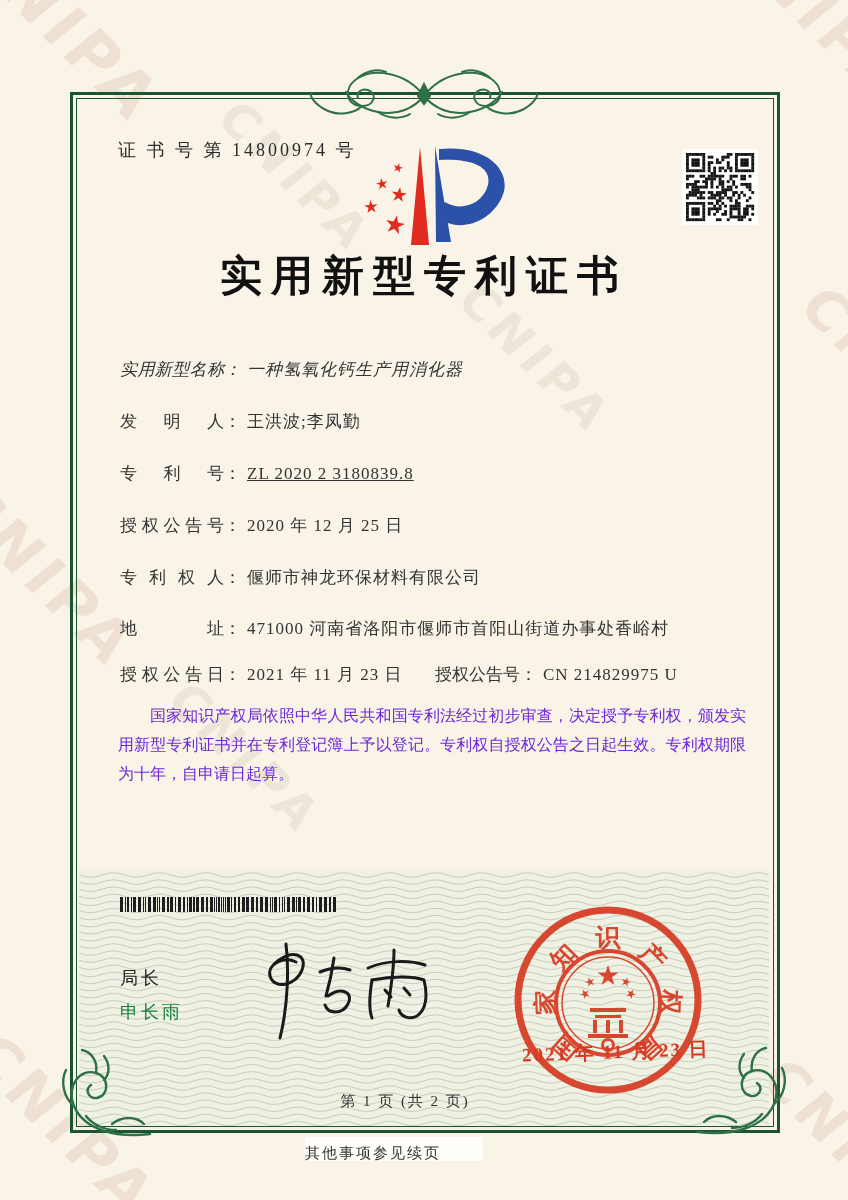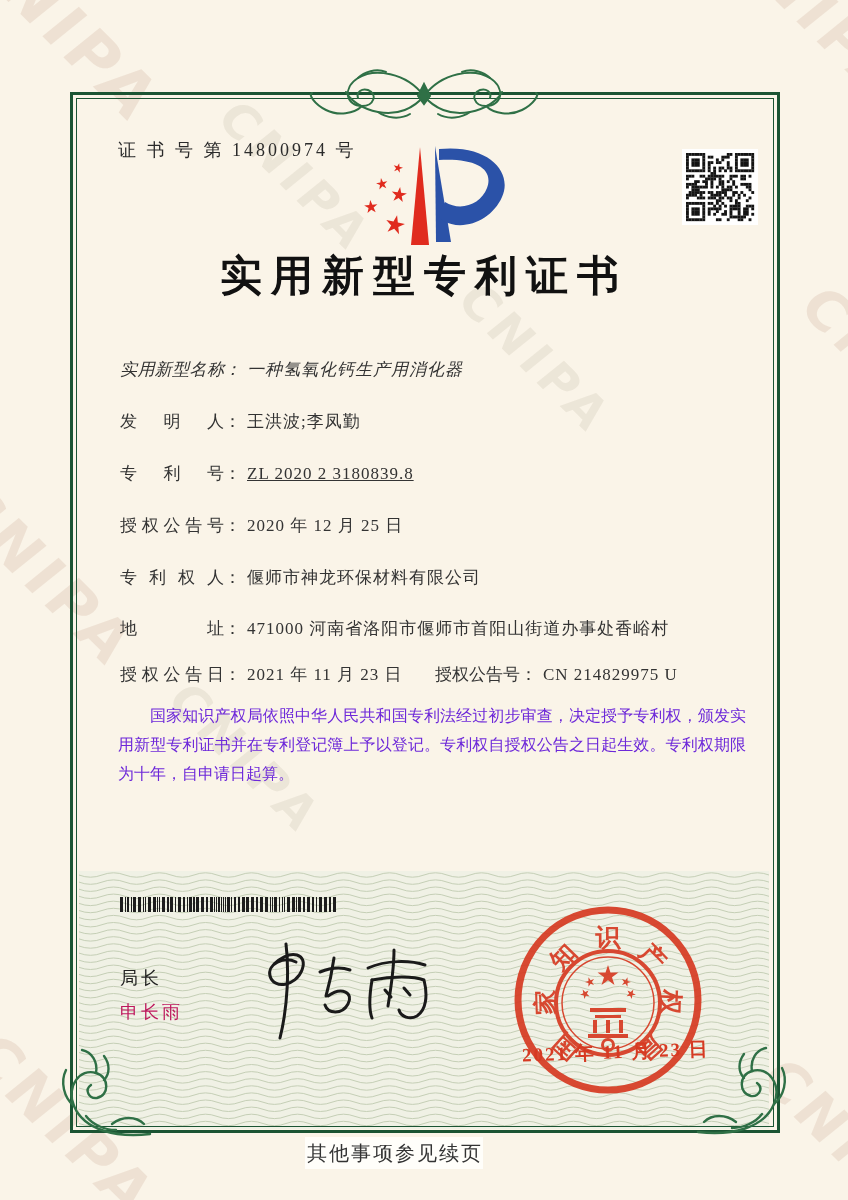--- a/index.html
+++ b/index.html
@@ -34,31 +34,31 @@
   .row .pair2{position:absolute;left:315px;top:0;}
   .paras{position:absolute;left:118px;top:701px;width:628px;z-index:4;
          font-size:16px;line-height:29px;text-align:justify;color:#6d28d9;}
   .paras p{margin:0;text-indent:2em;}
   
   .barcode{position:absolute;left:120px;top:897px;width:216px;height:15px;z-index:4;
            font-size:0;white-space:nowrap;overflow:hidden;}
   .barcode i{display:inline-block;height:100%;background:#1d1d1d;}
   
   .signer-title{position:absolute;left:120px;top:966px;font-size:18px;letter-spacing:3px;z-index:4;color:#222;}
-  .signer-name{position:absolute;left:120px;top:1000px;font-size:18px;letter-spacing:3px;z-index:4;color:#be185d;}
+  .signer-name{position:absolute;left:120px;top:1000px;font-size:18px;letter-spacing:3px;z-index:4;color:#15803d;}
   .signature{position:absolute;left:222px;top:938px;z-index:4;}
   
   .seal{position:absolute;left:508px;top:900px;z-index:5;}
   .seal-date{position:absolute;left:522px;top:1039px;width:200px;z-index:6;
              font-size:19px;font-weight:600;letter-spacing:2px;color:#d63a22;
              transform:rotate(-2deg);}
   .pageinfo{position:absolute;left:75px;top:1092px;width:660px;text-align:center;
             font-size:15px;letter-spacing:2px;z-index:4;color:#333;}
-  .contnote{position:absolute;left:305px;top:1137px;width:178px;height:32px;line-height:32px;
-            background:#fffefa;text-align:right;font-size:20px;letter-spacing:2px;z-index:4;color:#333;}
+  .contnote{position:absolute;left:305px;top:1137px;width:178px;height:24px;line-height:32px;
+            background:#fffefa;text-align:left;font-size:15px;letter-spacing:2px;z-index:4;color:#333;}
   .logo{position:absolute;left:338px;top:141px;z-index:4;}
   .qr{position:absolute;left:682px;top:149px;z-index:4;}
   .ornament{position:absolute;z-index:3;pointer-events:none;}
 </style>
 </head>
 <body>
 
 <div class="page">
 
   <div class="wm wm-a" style="left:-60px;top:-12px;font-size:64px;">CNIPA</div>
@@ -553,15 +553,16 @@
         <rect x="85" y="120" width="4" height="13"></rect>
         <rect x="98" y="120" width="4" height="13"></rect>
         <rect x="111" y="120" width="4" height="13"></rect>
         <rect x="80" y="134" width="40" height="4"></rect>
         <circle cx="100" cy="145" r="5.5" fill="none" stroke="#d63a22" stroke-width="3"></circle>
       </g>
     </g>
   </svg>
   <div class="seal-date">2021 年 11 月 23 日</div>
 
+  <div class="pageinfo">第 1 页 (共 2 页)</div>
   <div class="contnote">其他事项参见续页</div>
 
 </div>
 
 </body></html>

